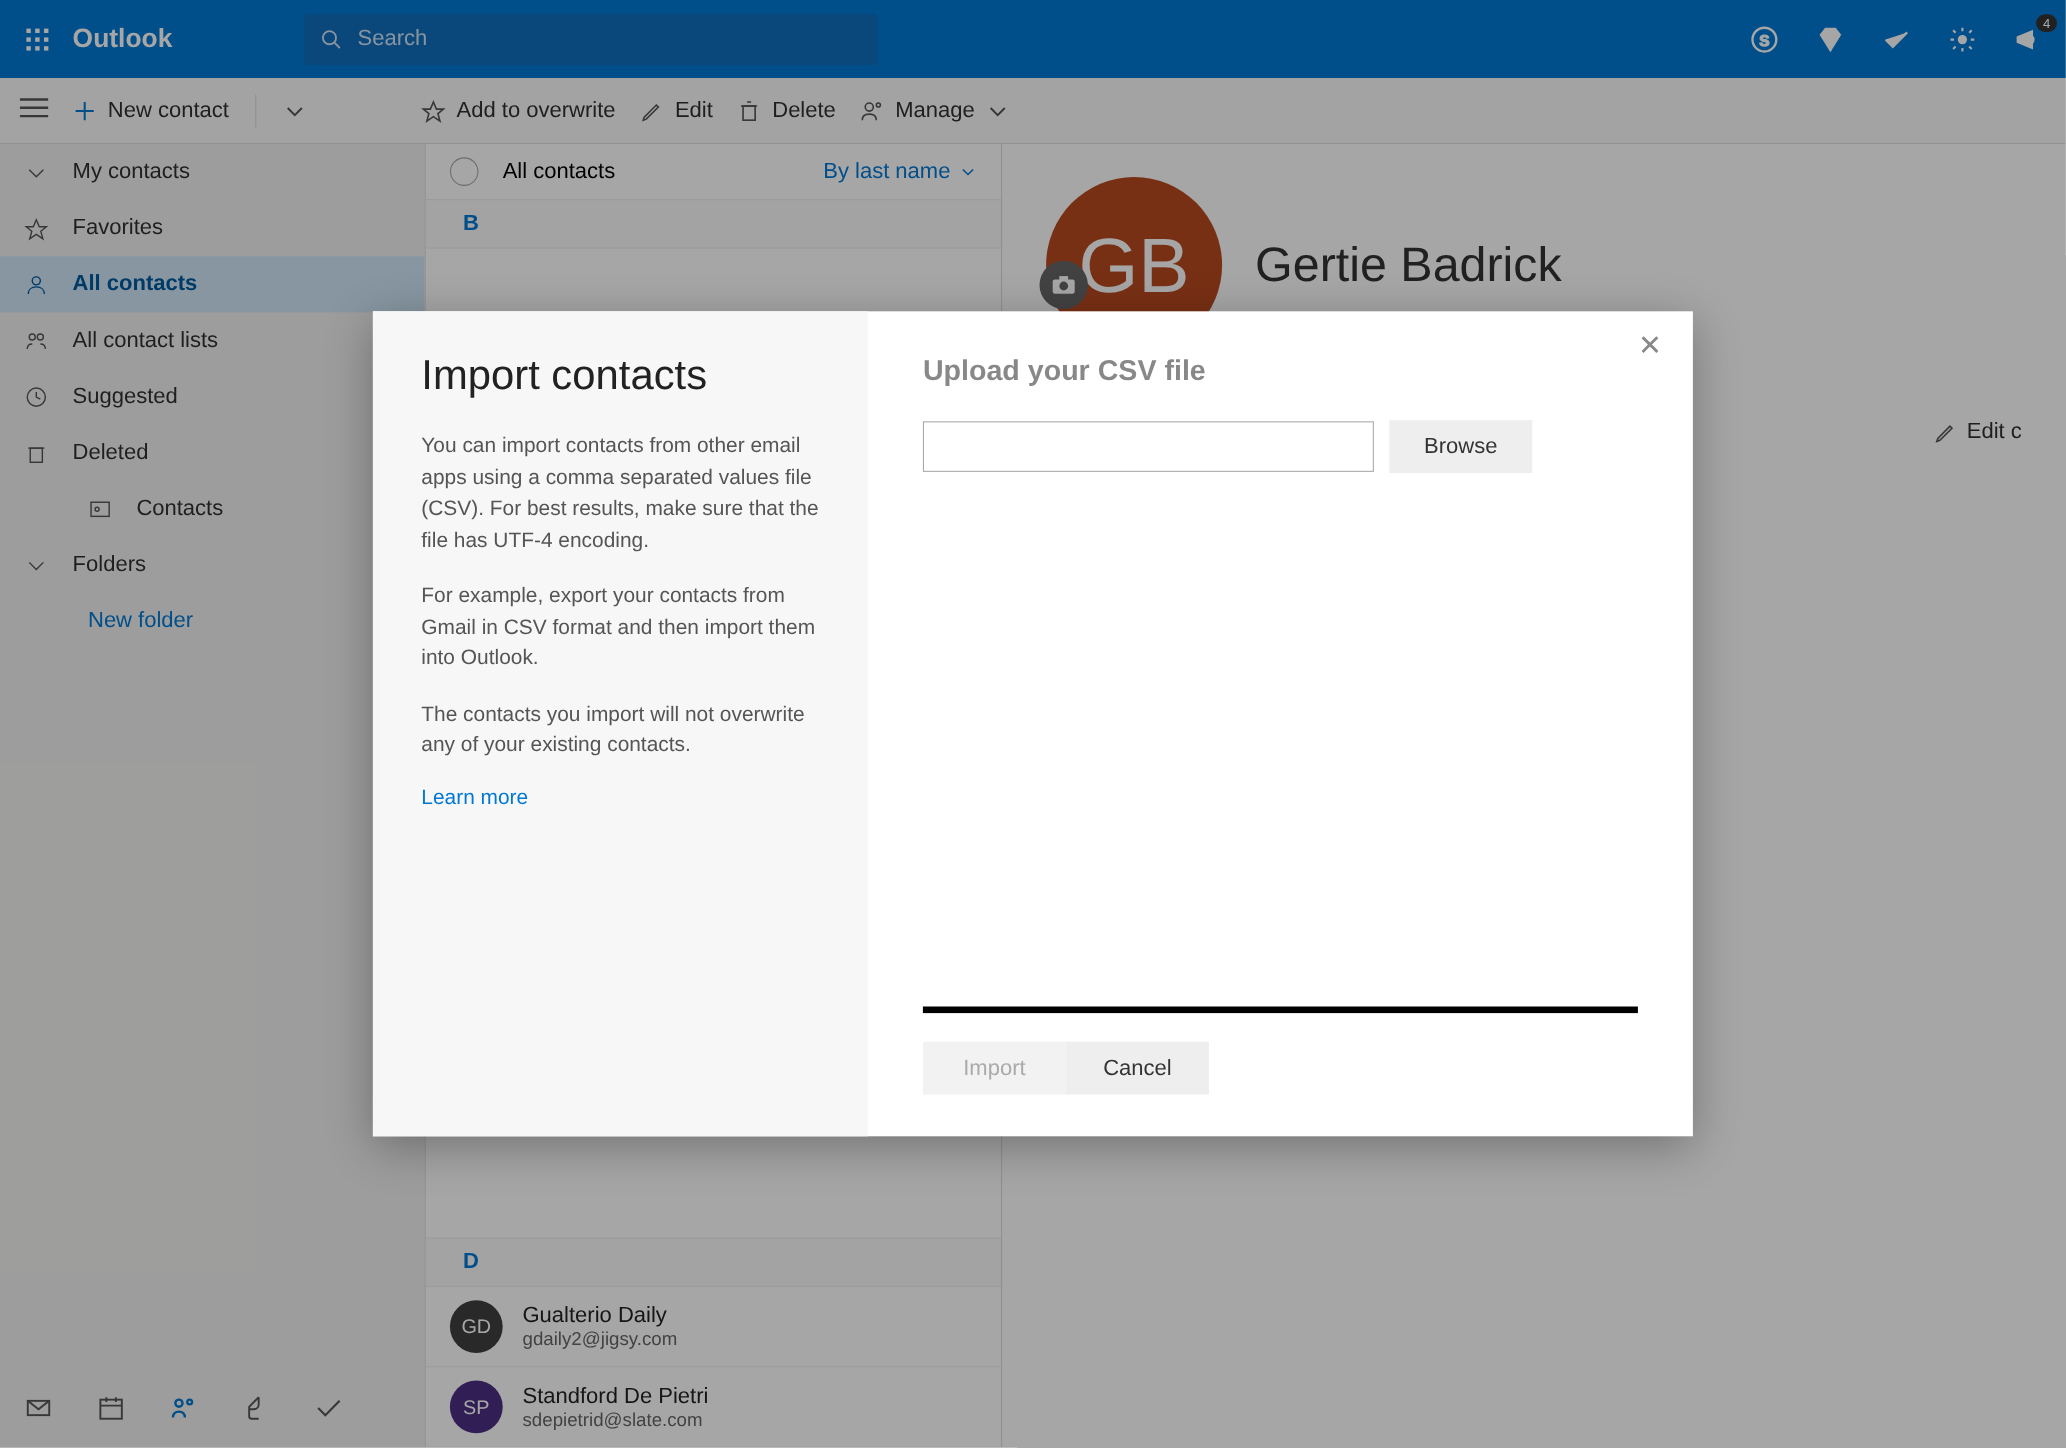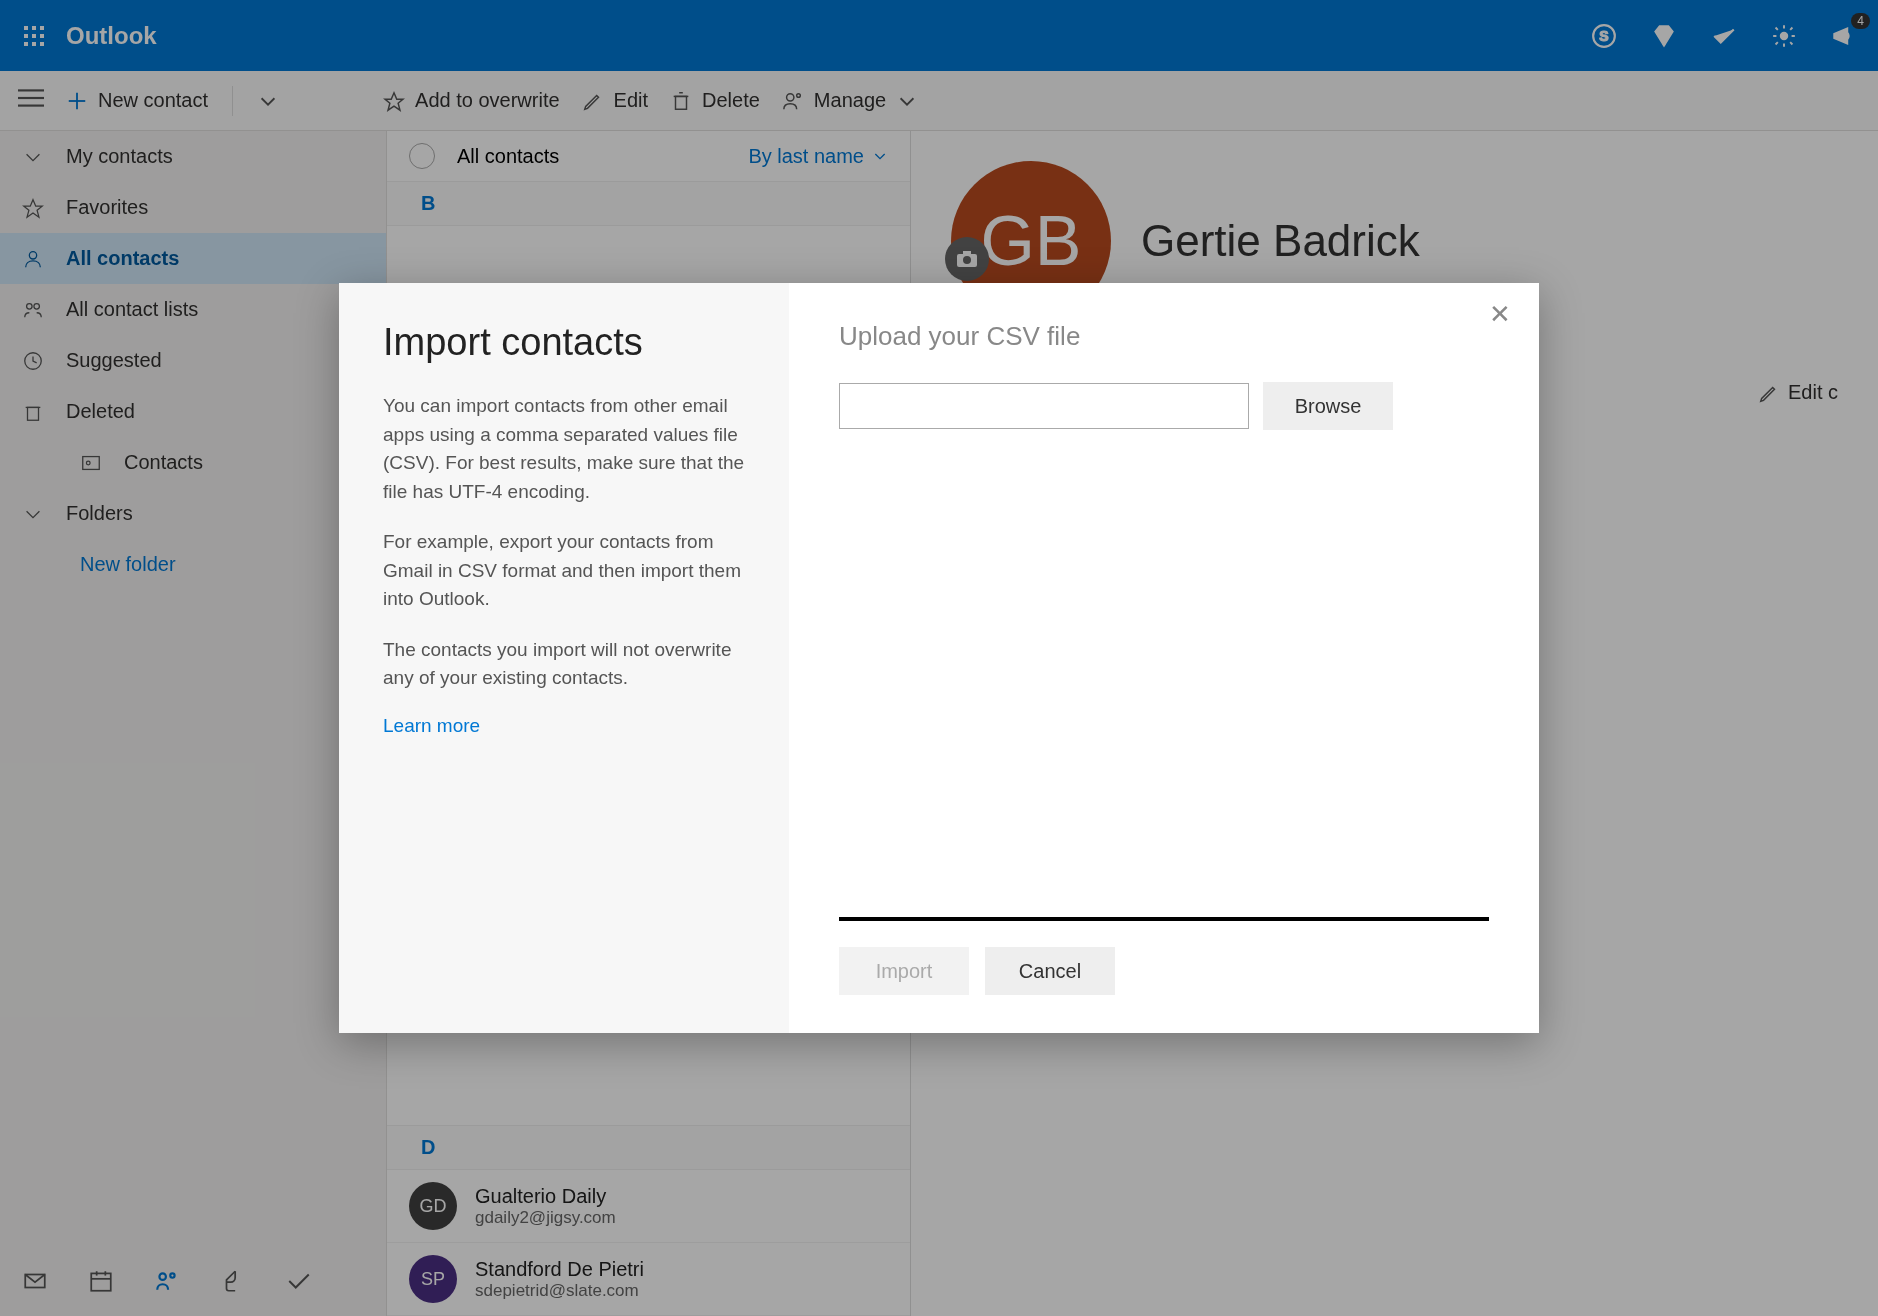--- a/index.html
+++ b/index.html
@@ -112,27 +112,27 @@
     display:flex; position:relative;
     box-shadow:0 10px 40px rgba(0,0,0,0.3);
   }
   .modal-left {
     width: 450px; background:#f7f7f7; padding: 38px 44px;
   }
   .modal-left h1 { font-size:38px;font-weight:300;color:#222;margin-bottom:28px; }
   .modal-left p { font-size:19px;color:#555;line-height:1.5;margin-bottom:22px; }
   .modal-left a { color:#0078d4;font-size:19px;text-decoration:none; }
   .modal-right { flex:1; padding:38px 50px; display:flex;flex-direction:column; position:relative;}
-  .modal-right h2 { font-size:26px;font-weight:400;color:#888;margin-bottom:30px; }
+  .modal-right h2 { font-size:26px;font-weight:700;color:#888;margin-bottom:30px; }
   .browse-row { display:flex;gap:14px;align-items:center; }
   .browse-row input { width:410px;height:46px;border:1px solid #aaa;padding:0 10px;font-size:18px; }
   .browse-btn { background:#eee;border:none;height:48px;width:130px;font-size:20px;color:#333;cursor:pointer; }
   .modal-footer {
-    margin-top:auto; border-top:4px solid #000000;
-    padding:26px 0 0 0; display:flex;gap:16px;
+    margin-top:auto; border-top:6px solid #000000;
+    padding:26px 0 0 0; display:flex;
   }
   .mbtn {
     border:none;height:48px;width:130px;font-size:20px;cursor:pointer;
   }
   .mbtn.import { background:#f2f2f2;color:#aaa; }
   .mbtn.cancel { background:#eee;color:#333; }
   .modal-close {
     position:absolute; top:18px; right:22px;
     width:28px;height:28px;cursor:pointer;color:#888;font-size:26px;line-height:1;
   }
@@ -150,20 +150,27 @@
       <rect x="2" y="10" width="4" height="4"></rect>
           <rect x="10" y="10" width="4" height="4"></rect>
           <rect x="18" y="10" width="4" height="4"></rect>
       <rect x="2" y="18" width="4" height="4"></rect>
           <rect x="10" y="18" width="4" height="4"></rect>
           <rect x="18" y="18" width="4" height="4"></rect>
     </g>
       </svg>
   </div>
   <div class="app-name">Outlook</div>
+  <div class="search-box">
+    <svg viewBox="0 0 24 24" width="22" height="22">
+        <circle cx="10" cy="10" r="7" fill="none" stroke="#cfe4f5" stroke-width="2"></circle>
+        <line x1="15" y1="15" x2="21" y2="21" stroke="#cfe4f5" stroke-width="2"></line>
+      </svg>
+    <input type="text" placeholder="Search" style="">
+  </div>
   <div class="header-spacer"></div>
   <div class="header-icons">
     <div class="hicon">
       <svg viewBox="0 0 24 24">
           <circle cx="12" cy="12" r="10" fill="none" stroke="#fff" stroke-width="2"></circle>
           <text x="12" y="17" text-anchor="middle" font-size="13" fill="#fff" font-weight="bold">S</text>
         </svg>
     </div>
     <div class="hicon">
       <svg viewBox="0 0 24 24" fill="none" stroke="#fff" stroke-width="1.8">

